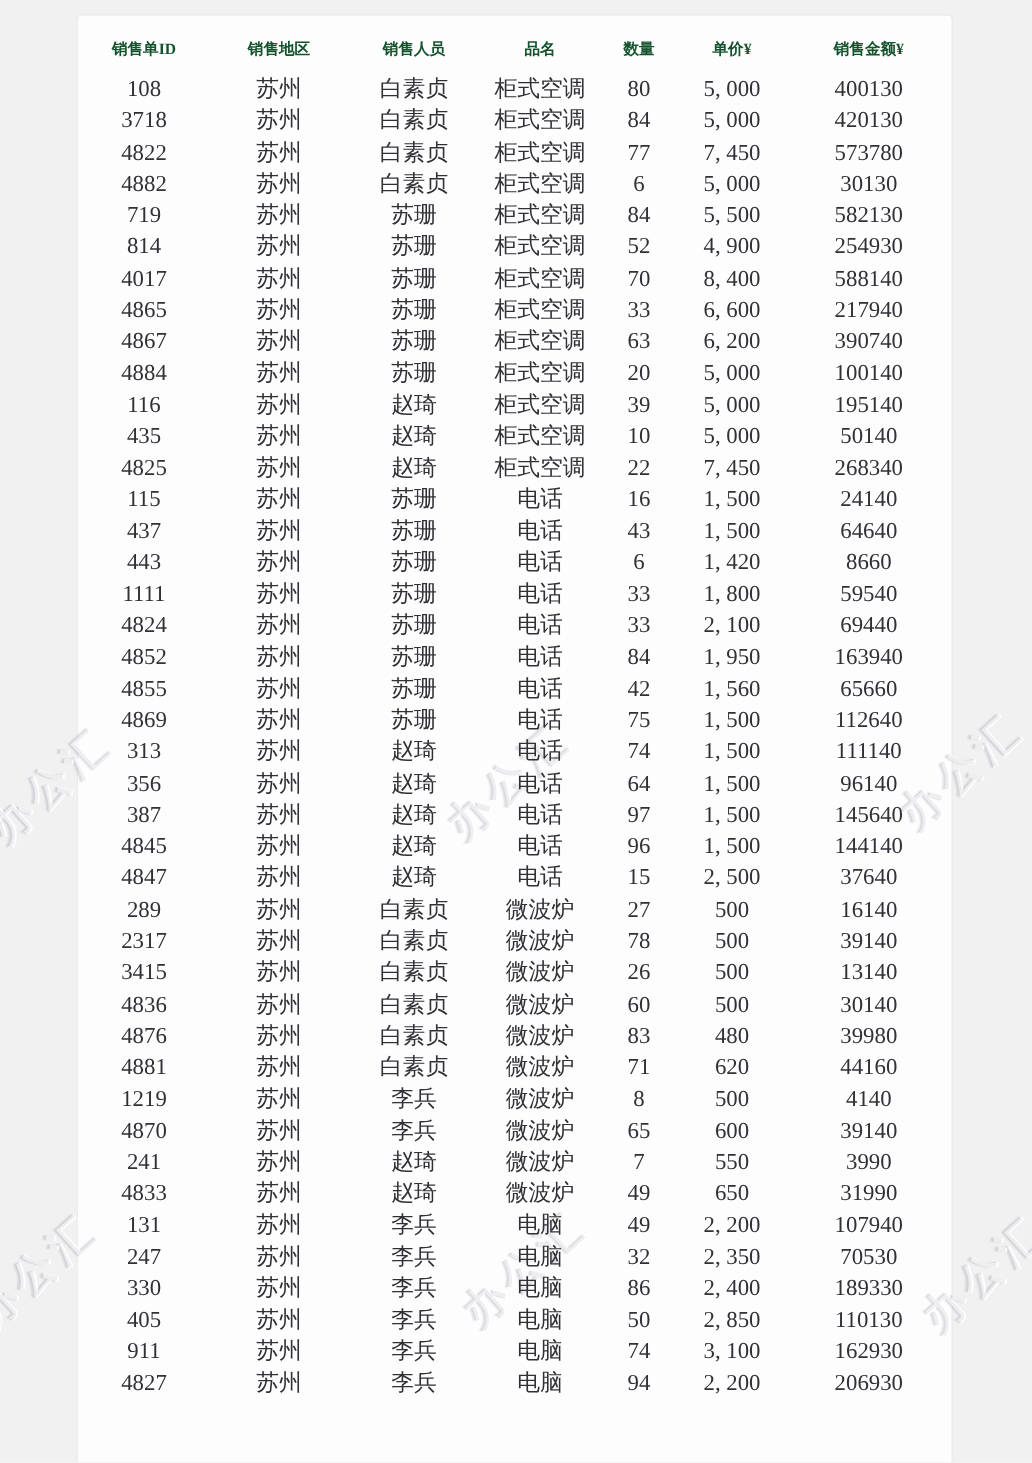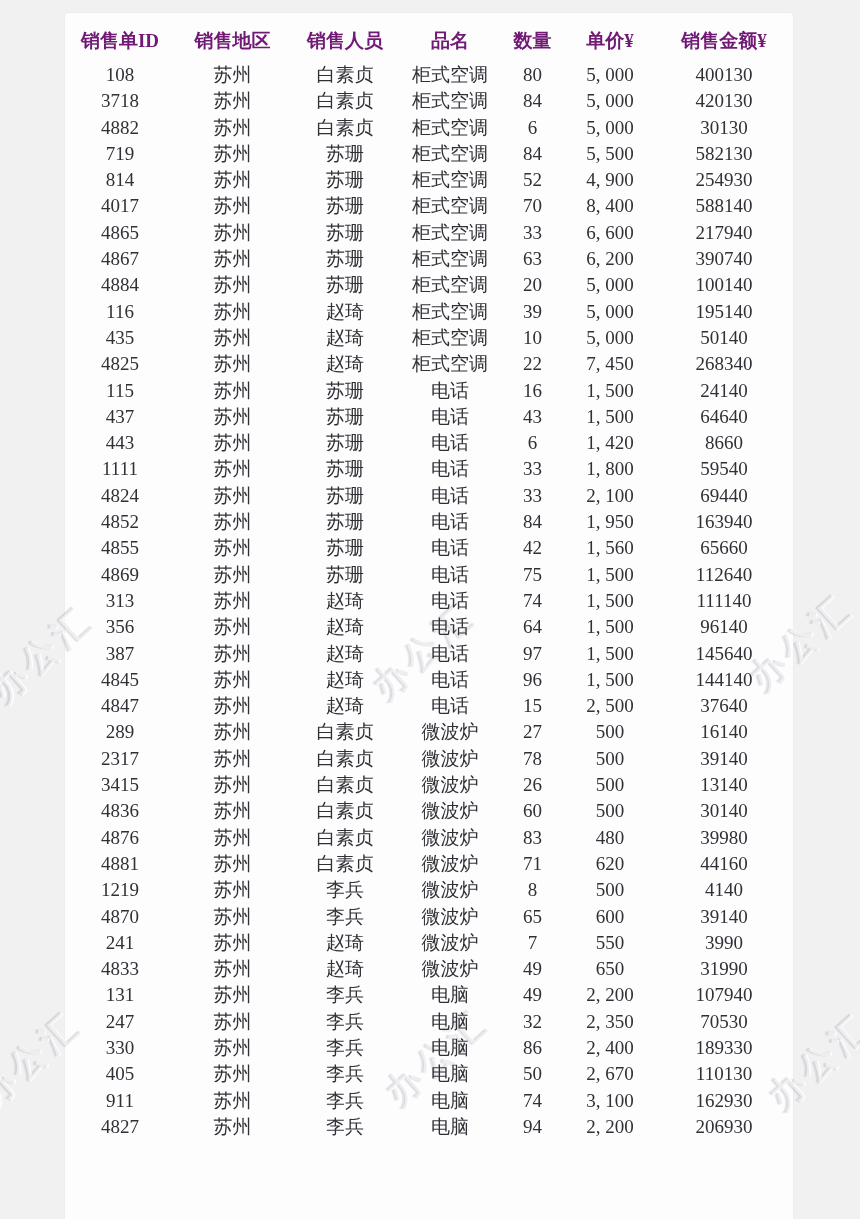--- a/index.html
+++ b/index.html
@@ -26,26 +26,26 @@
   }
   col.c1 { width: 110px; }
   col.c2 { width: 115px; }
   col.c3 { width: 110px; }
   col.c4 { width: 100px; }
   col.c5 { width: 65px;  }
   col.c6 { width: 90px;  }
   col.c7 { width: 138px; }
   th {
     font-weight: bold;
-    font-size: 19px;
+    font-size: 13px;
     height: 43px;
     padding: 6px 0 0 0;
     vertical-align: middle;
     text-align: center;
-    color: #701a75;
+    color: #14532d;
     white-space: nowrap;
   }
   td {
     font-size: 19px;
     height: 26.3px;
     line-height: 26.3px;
     padding: 0;
     text-align: center;
     color: #303136;
     white-space: nowrap;
@@ -109,20 +109,29 @@
           <tr>
             <td>3718</td>
             <td>苏州</td>
             <td>白素贞</td>
             <td>柜式空调</td>
             <td>84</td>
             <td>5, 000</td>
             <td>420130</td>
           </tr>
           <tr>
+            <td>4822</td>
+            <td>苏州</td>
+            <td>白素贞</td>
+            <td>柜式空调</td>
+            <td>77</td>
+            <td>7, 450</td>
+            <td>573780</td>
+          </tr>
+          <tr>
             <td>4882</td>
             <td>苏州</td>
             <td>白素贞</td>
             <td>柜式空调</td>
             <td>6</td>
             <td>5, 000</td>
             <td>30130</td>
           </tr>
           <tr>
             <td>719</td>
@@ -438,21 +447,21 @@
             <td>86</td>
             <td>2, 400</td>
             <td>189330</td>
           </tr>
           <tr>
             <td>405</td>
             <td>苏州</td>
             <td>李兵</td>
             <td>电脑</td>
             <td>50</td>
-            <td>2, 670</td>
+            <td>2, 850</td>
             <td>110130</td>
           </tr>
           <tr>
             <td>911</td>
             <td>苏州</td>
             <td>李兵</td>
             <td>电脑</td>
             <td>74</td>
             <td>3, 100</td>
             <td>162930</td>

